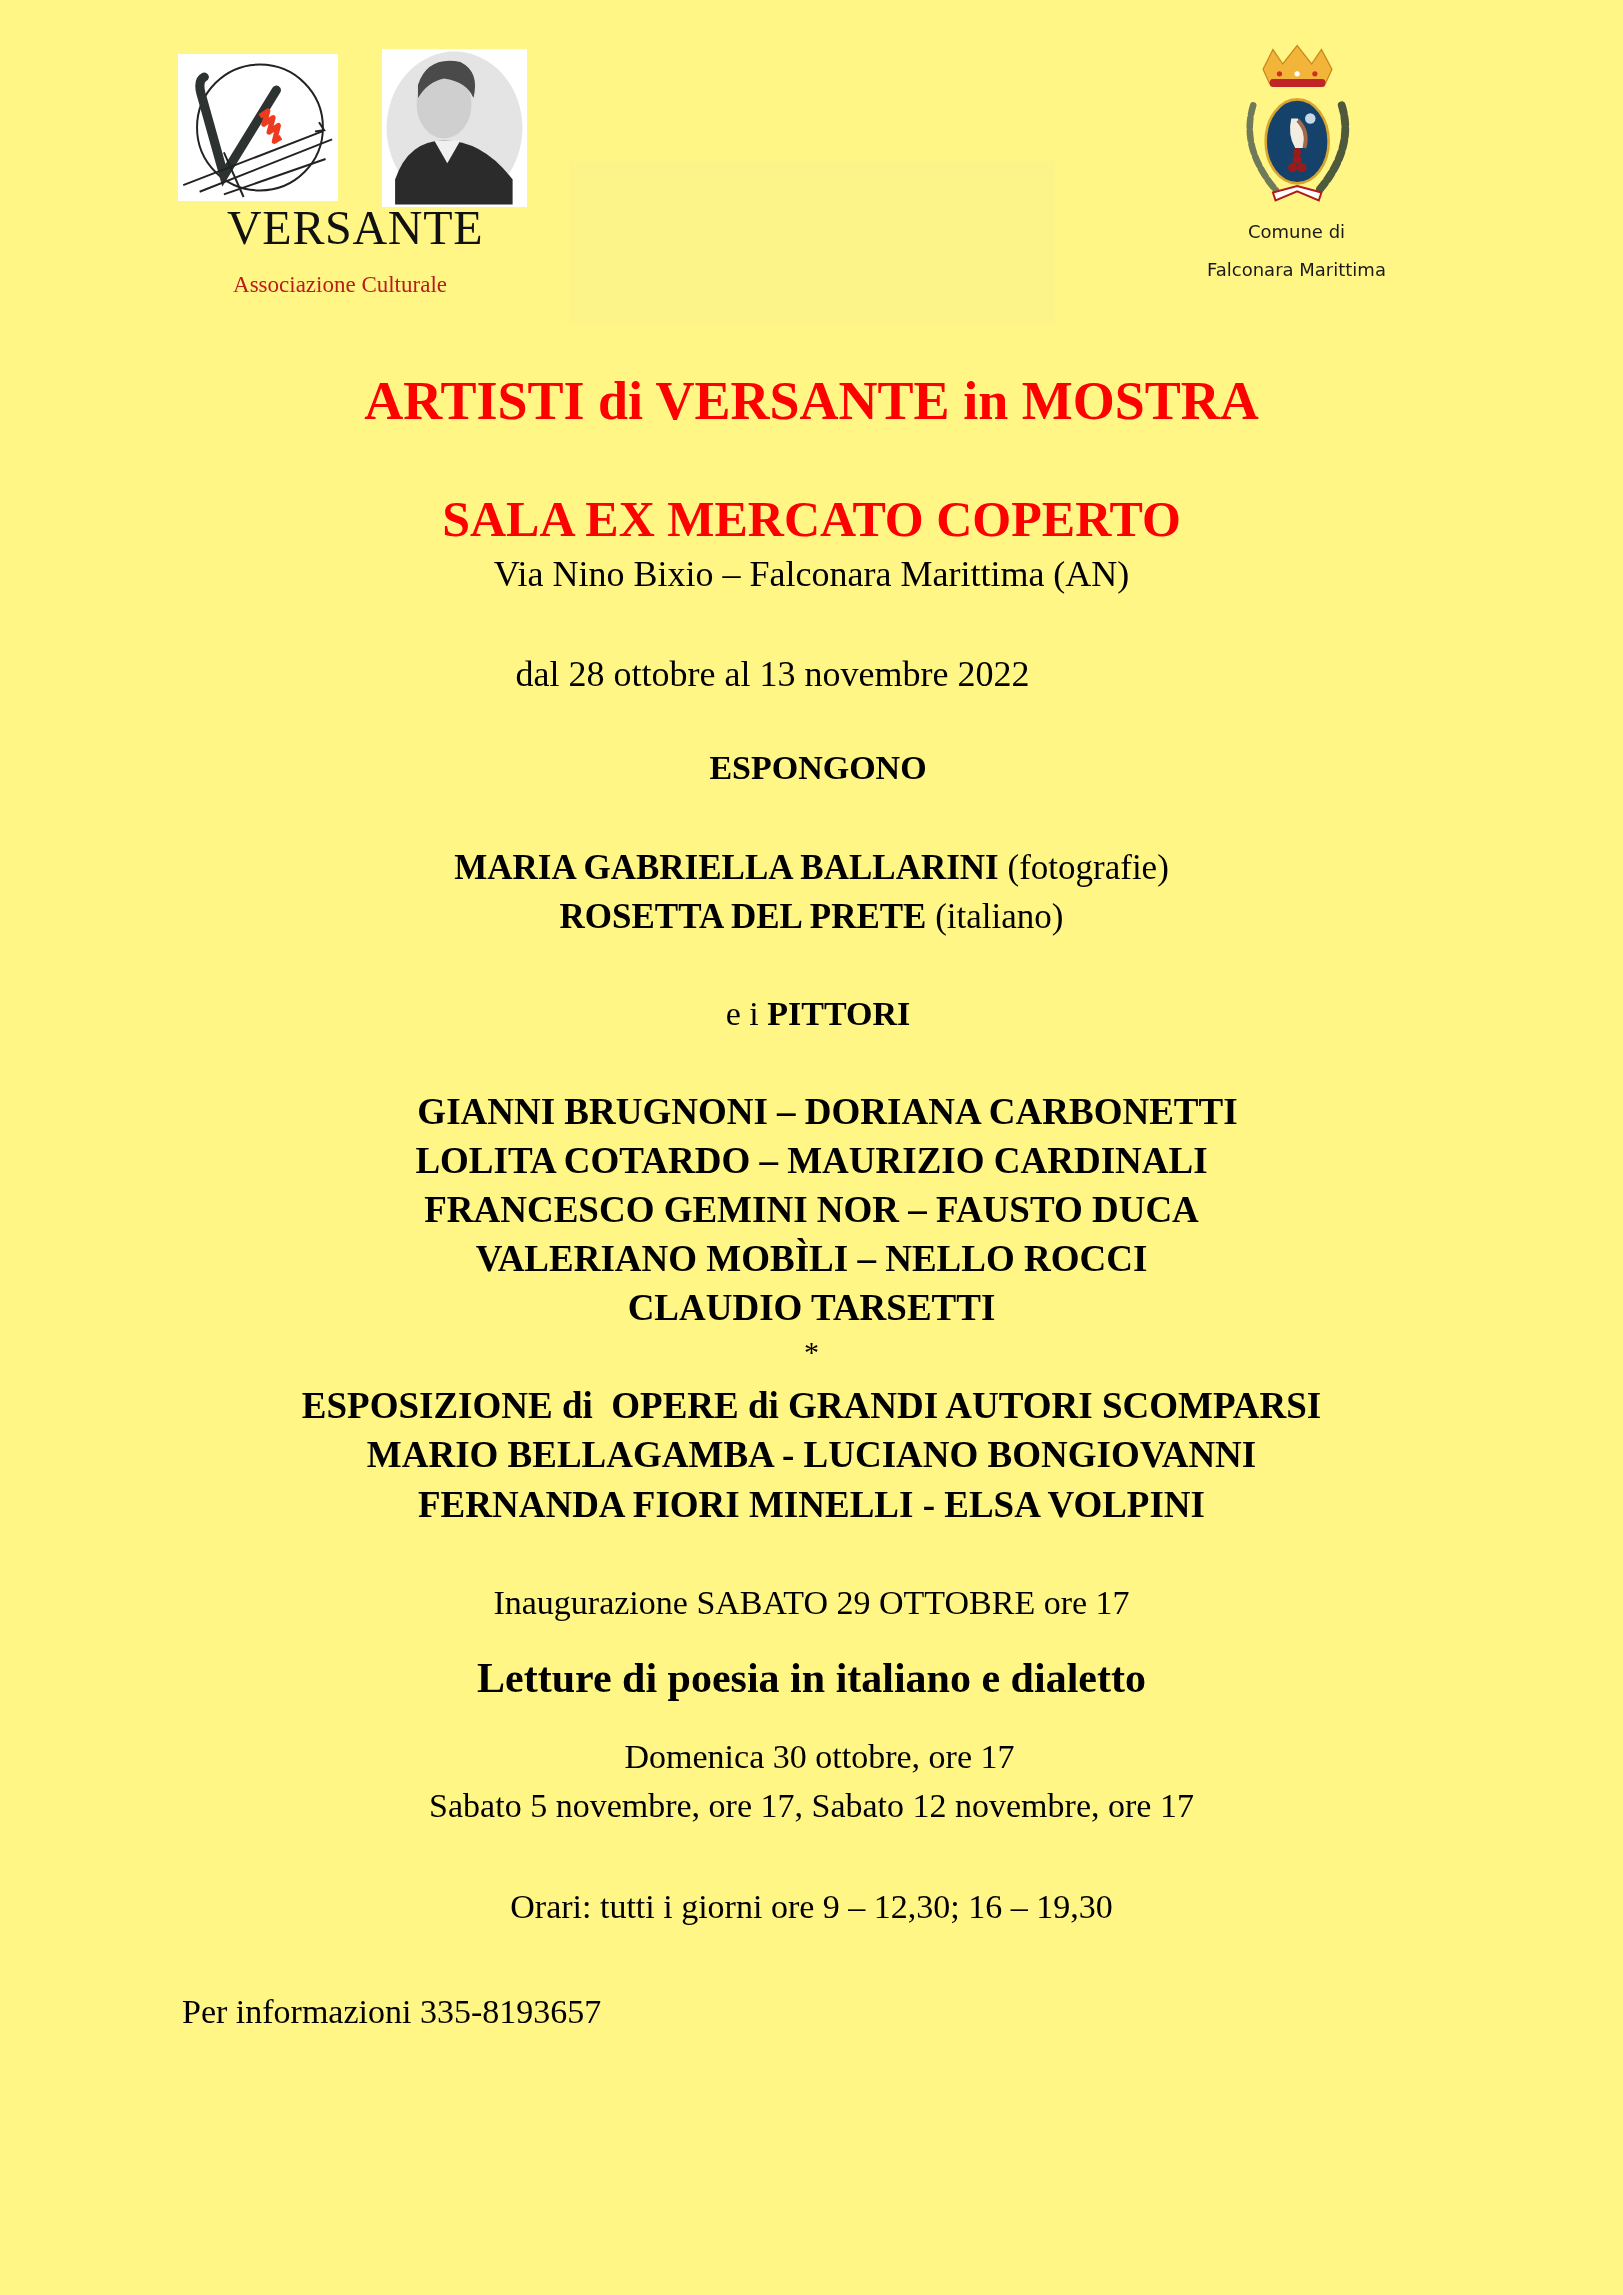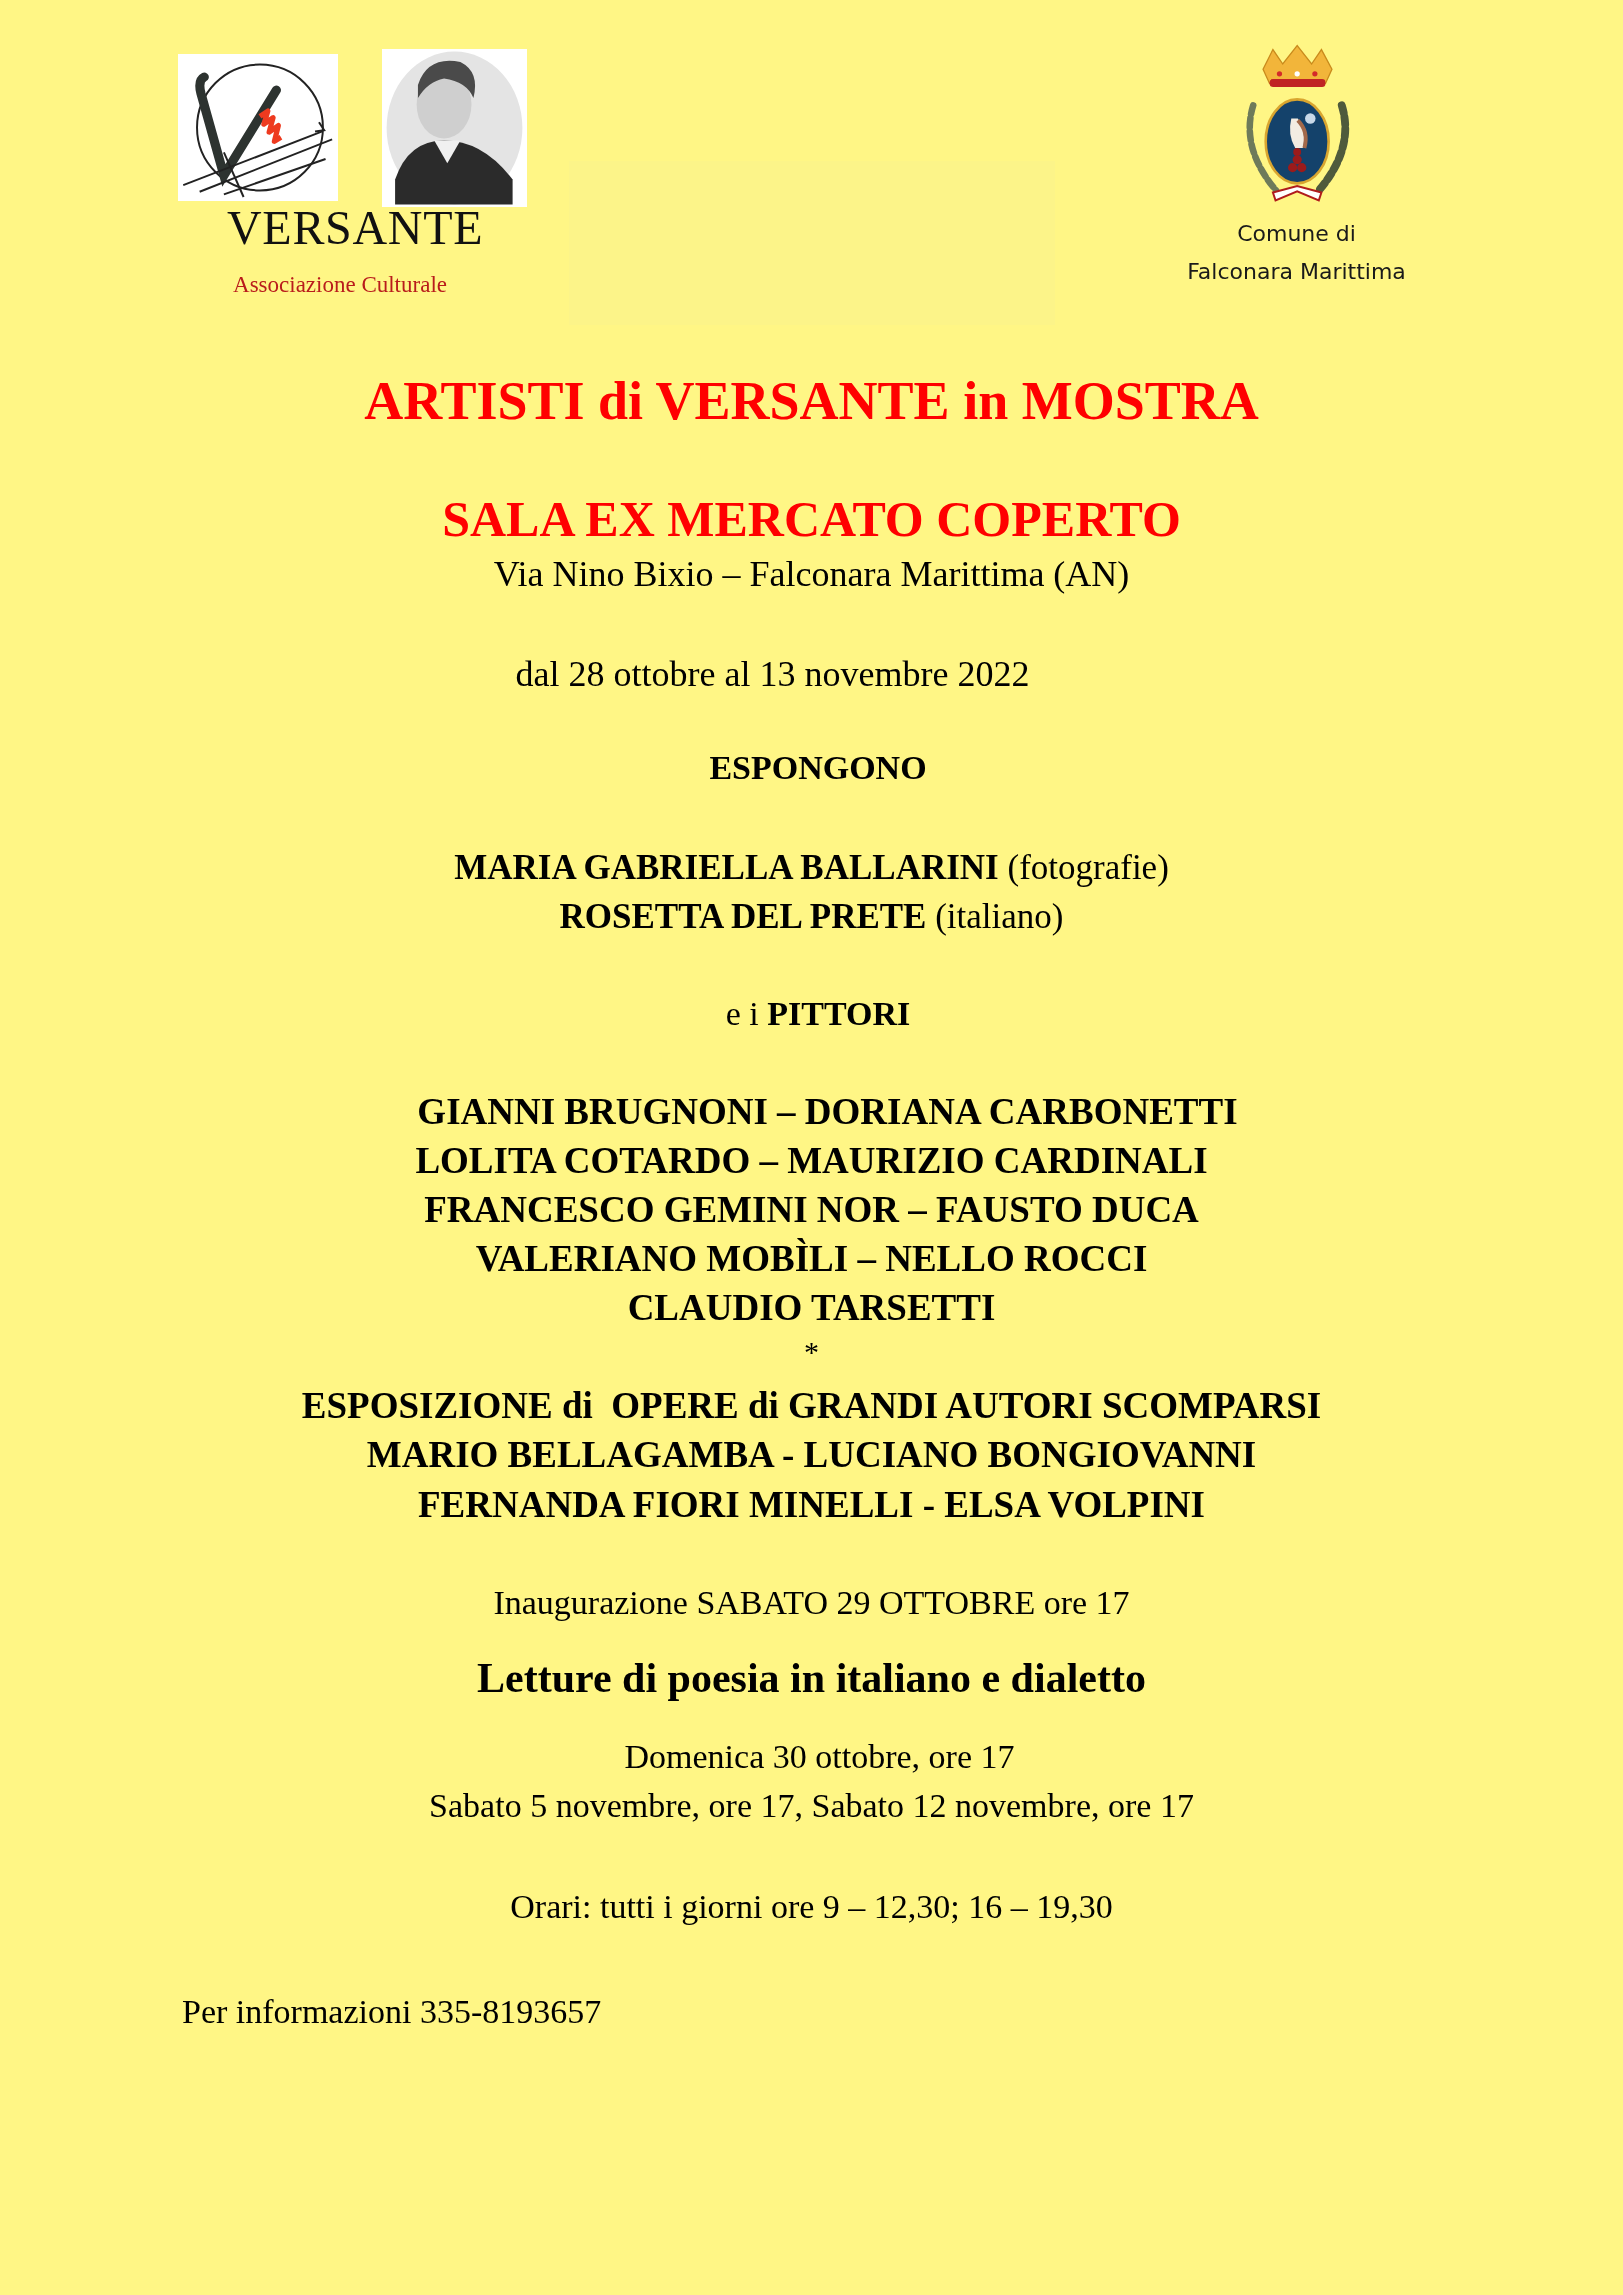--- a/index.html
+++ b/index.html
@@ -41,21 +41,21 @@
   #blank-rect {
     left: 569px; top: 161px; width: 486px; height: 164px;
     background: #fcf489;
   }
   #coat-of-arms {
     left: 1227px; top: 43px; width: 141px; height: 164px;
   }
   .comune-text {
     position: absolute; left: 1113px; width: 367px; text-align: center;
     font-family: "DejaVu Sans", "Liberation Sans", sans-serif;
-    font-size: 22px; color: #1a1a1a;
+    font-size: 18px; color: #1a1a1a;
   }
 
   
   .t-title { font-size: 54px; }
   .t-sala { font-size: 50px; }
   .t-large { font-size: 36px; }
   .t-bold52 { font-size: 34px; font-weight: bold; }
   .t-names { font-size: 37px; font-weight: bold; }
   .t-med { font-size: 34px; }
   .t-letture { font-size: 42px; font-weight: bold; }

